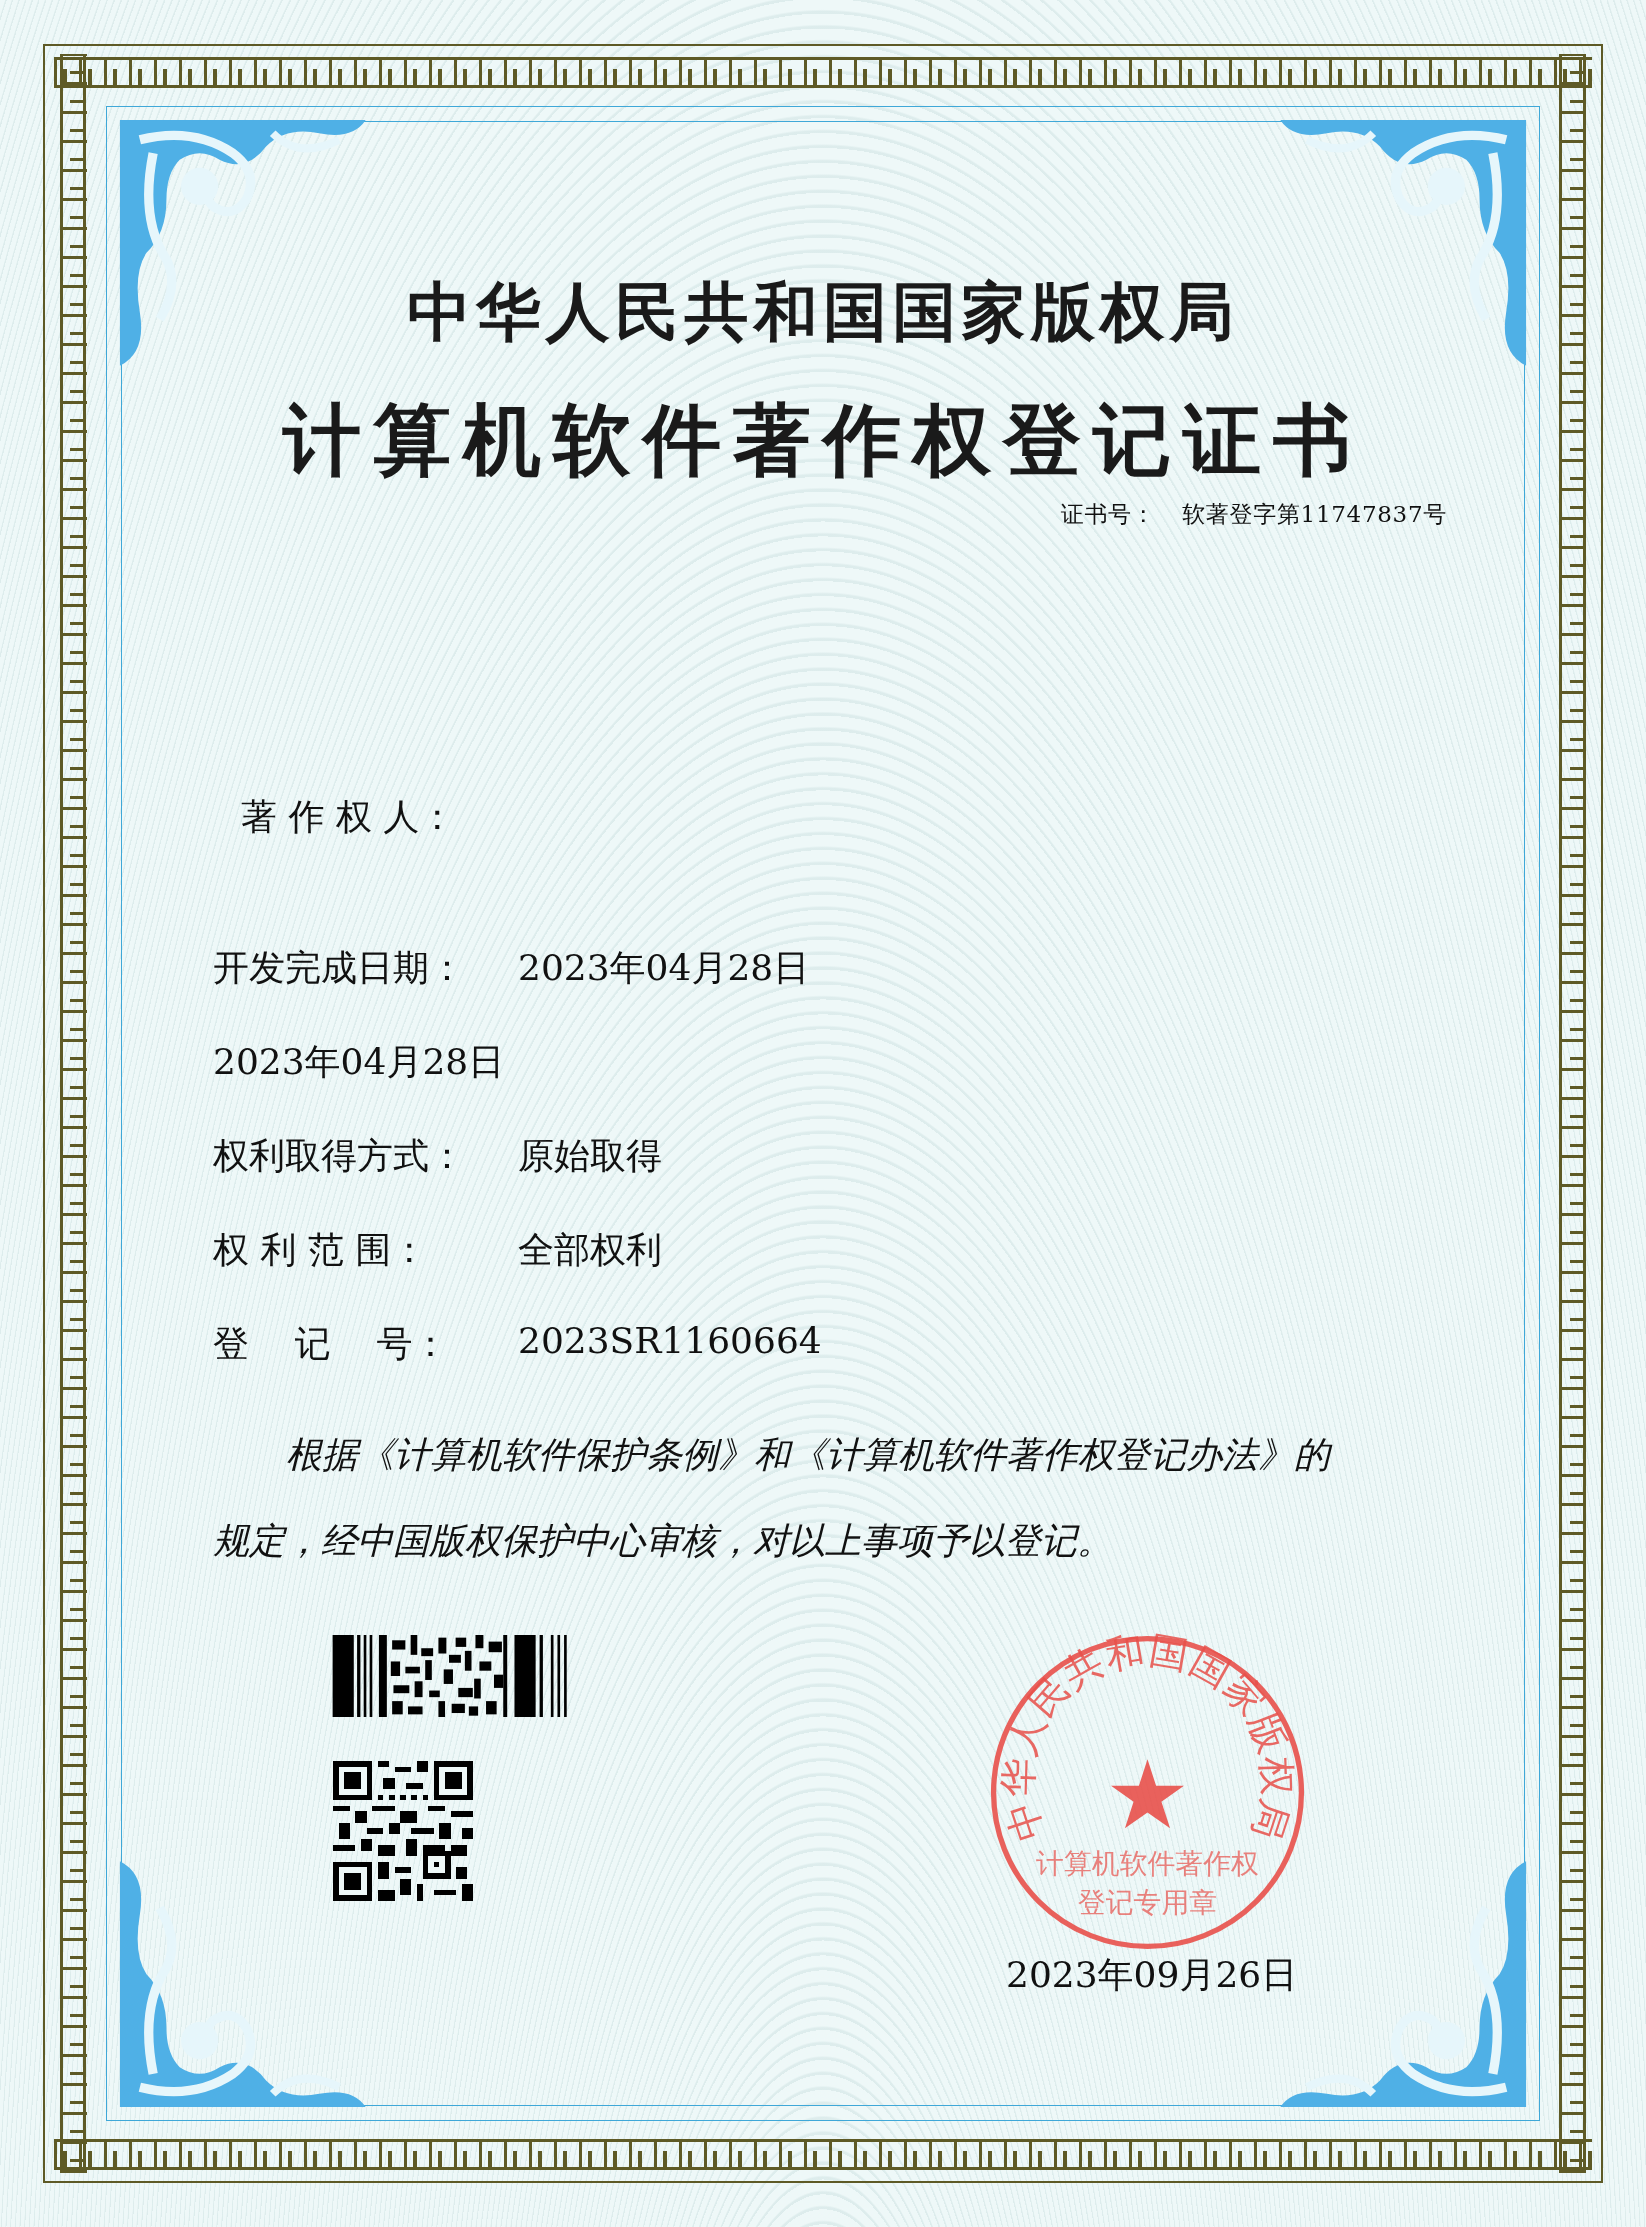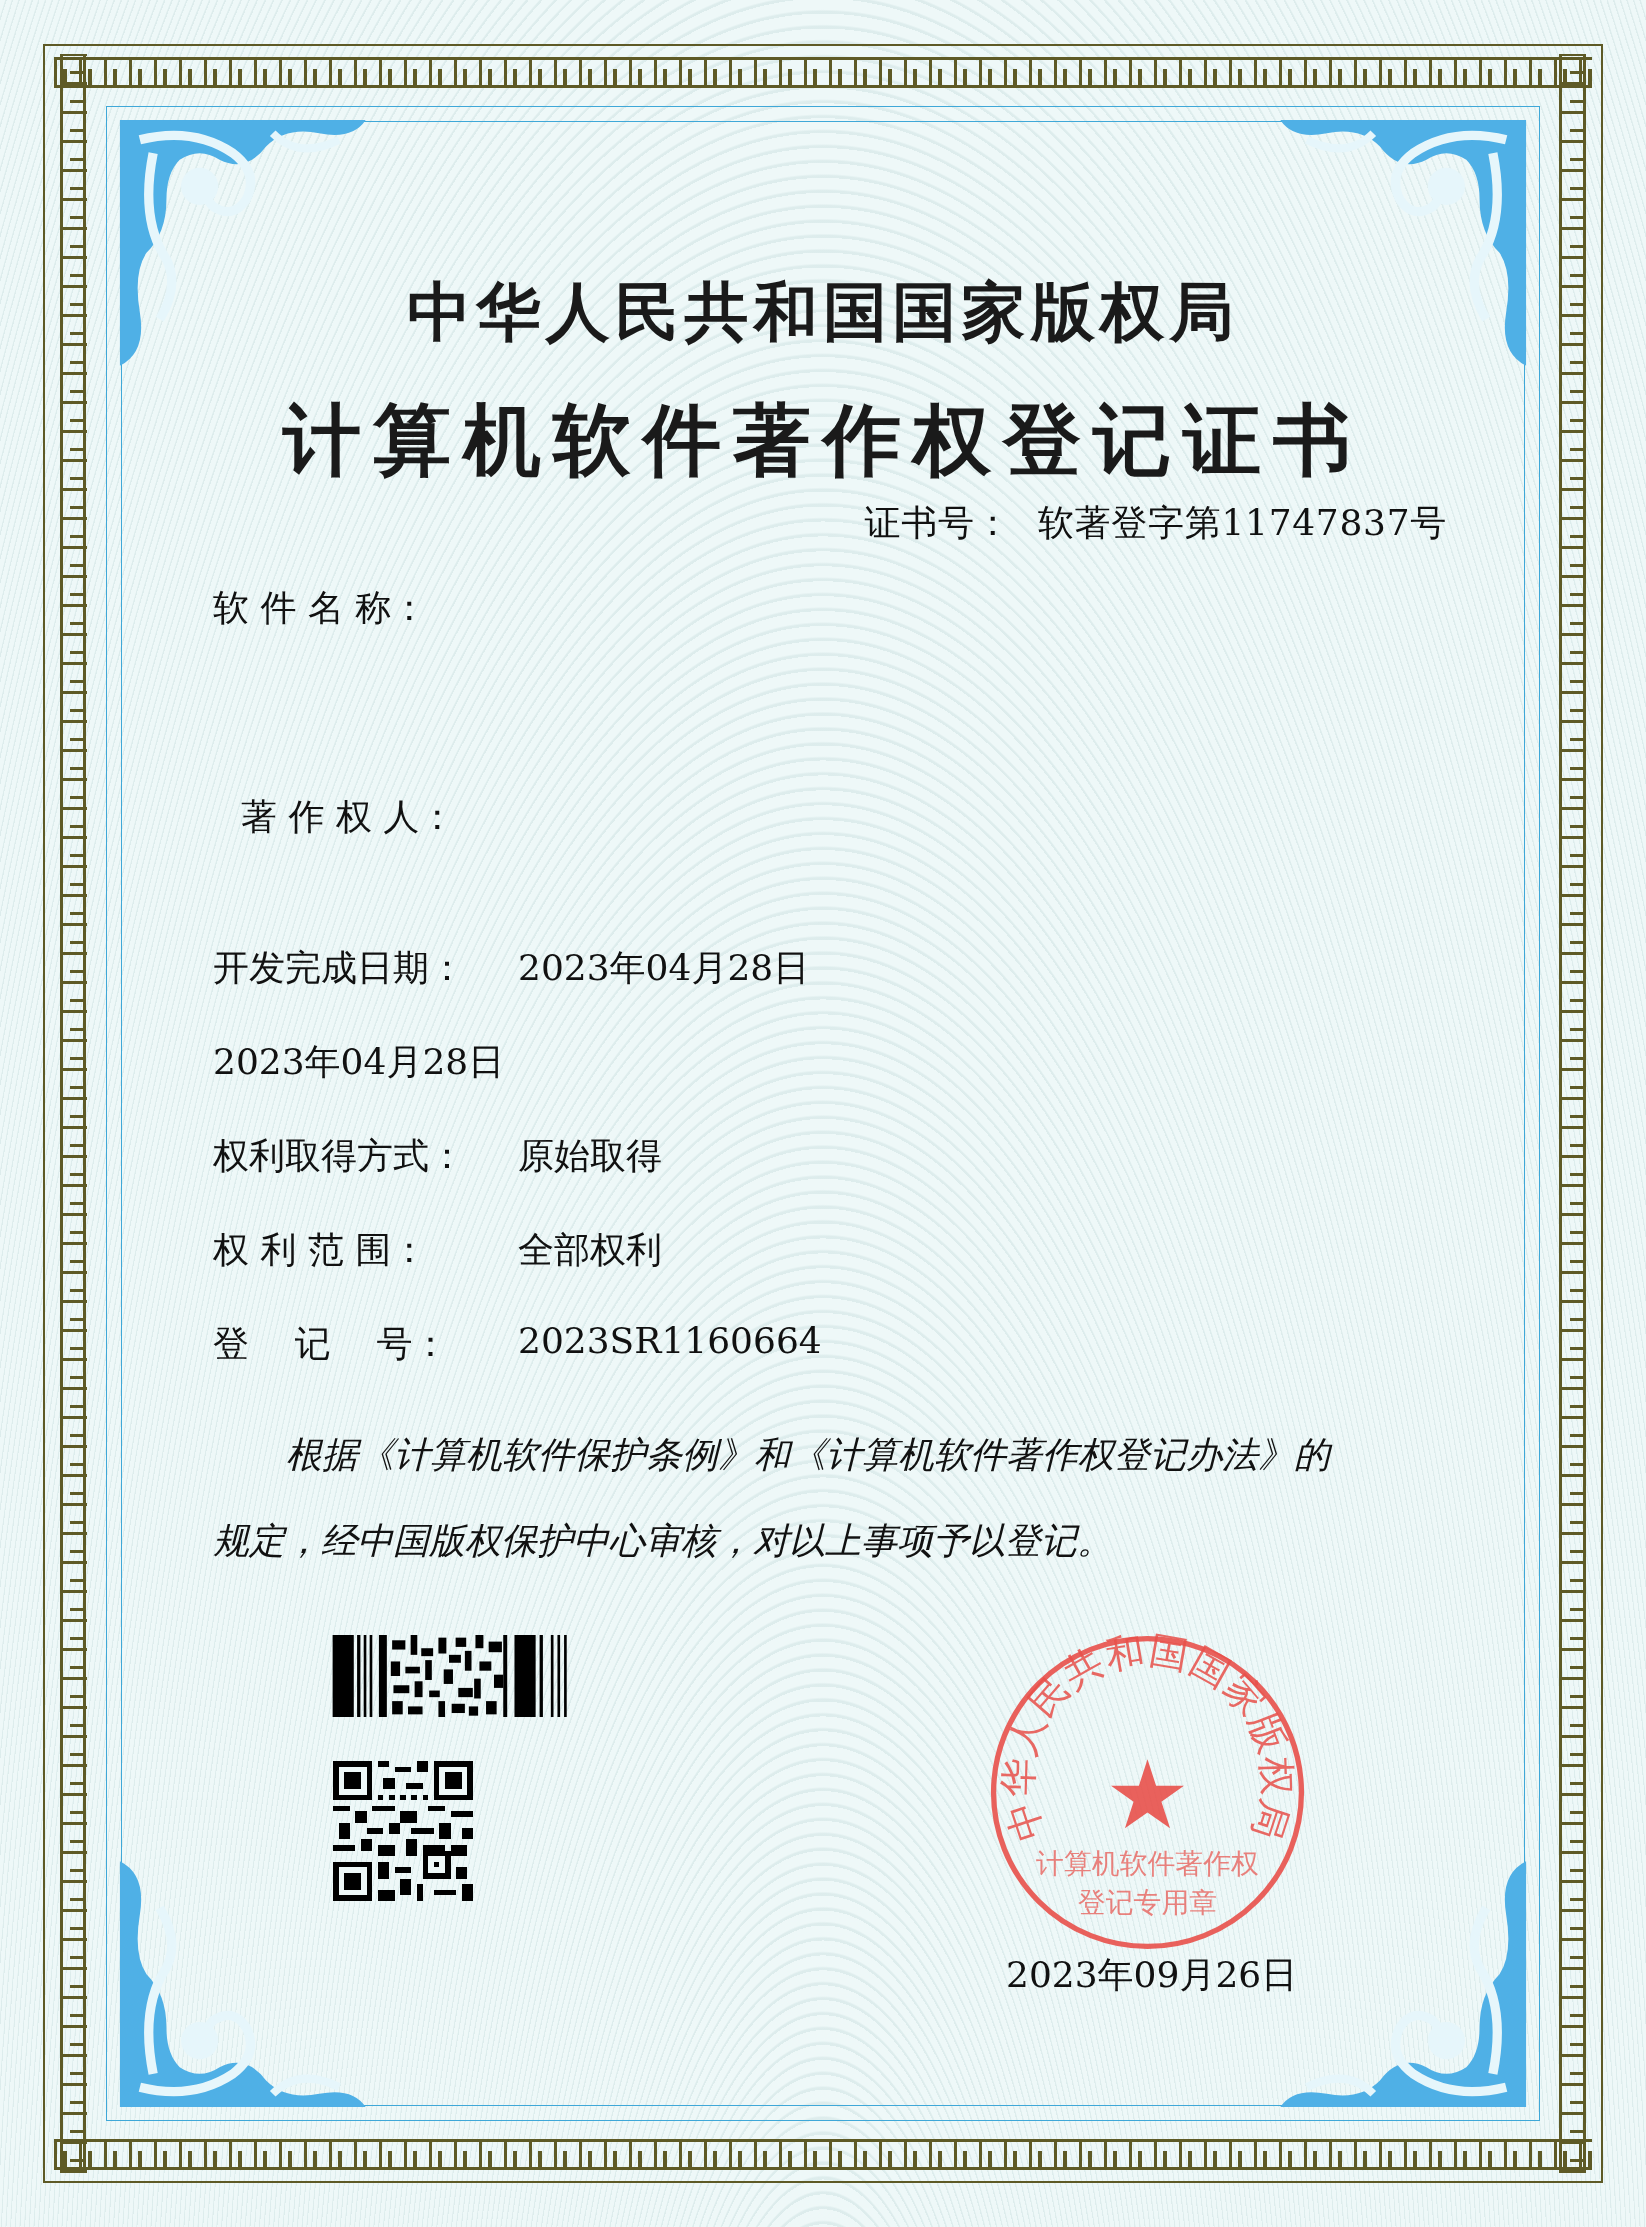--- a/index.html
+++ b/index.html
@@ -63,21 +63,21 @@
     font-family: "DejaVu Sans", "Liberation Sans", sans-serif;
     font-size: 64px; font-weight: bold; letter-spacing: 5.3px; color: #1a1a1a;
   }
   .h2 {
     position: absolute; left: 0; right: 0; top: 389px; text-align: center;
     font-family: "DejaVu Serif", "Liberation Serif", serif;
     font-size: 78px; font-weight: bold; letter-spacing: 12px; color: #1a1a1a;
   }
   .cert-no {
     position: absolute; right: 199px; top: 499px;
-    font-size: 36px; letter-spacing: 0.7px;
+    font-size: 23px; letter-spacing: 0.7px;
   }
   .cert-no .lbl { margin-right: 26.6px; }
   .row {
     position: absolute; left: 213px; font-size: 36px; display: flex;
   }
   .row .label { width: 305px; white-space: pre; }
   .row .value { white-space: pre; }
   .para {
     position: absolute; left: 213px; width: 1262px; font-size: 36px; line-height: 86px;
   }
@@ -125,21 +125,20 @@
   <path d="M260 50 Q300 90 360 60" stroke="#e6f6fb" stroke-width="12" fill="none"></path>
 </svg>
 
 <div class="h1">中华人民共和国国家版权局</div>
 <div class="h2">计算机软件著作权登记证书</div>
 <div class="cert-no">
   <span class="lbl">证书号：</span><span>软著登字第11747837号</span>
 </div>
 
 <div class="row" style="top:584px;">
-  <span class="label">软 件 名 称：</span>
 </div>
 <div class="row" style="top:793px;margin-left:28px;">
   <span class="label">著 作 权 人：</span>
 </div>
 <div class="row" style="top:944px;">
   <span class="label">开发完成日期：</span>
   <span class="value">2023年04月28日</span>
 </div>
 <div class="row" style="top:1038px;">
   <span class="value">2023年04月28日</span>

